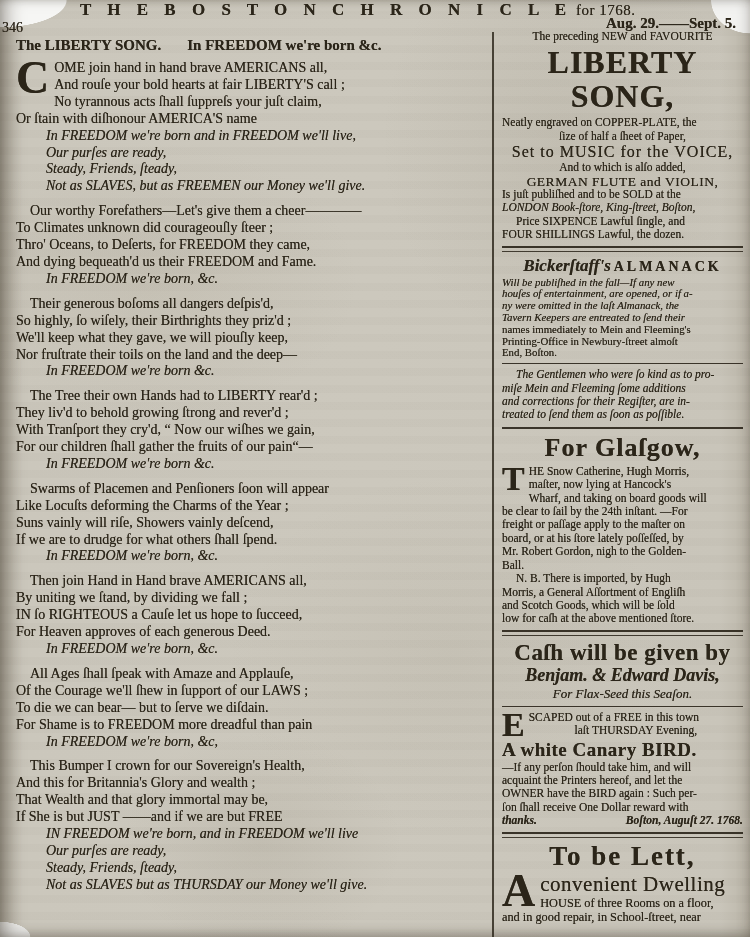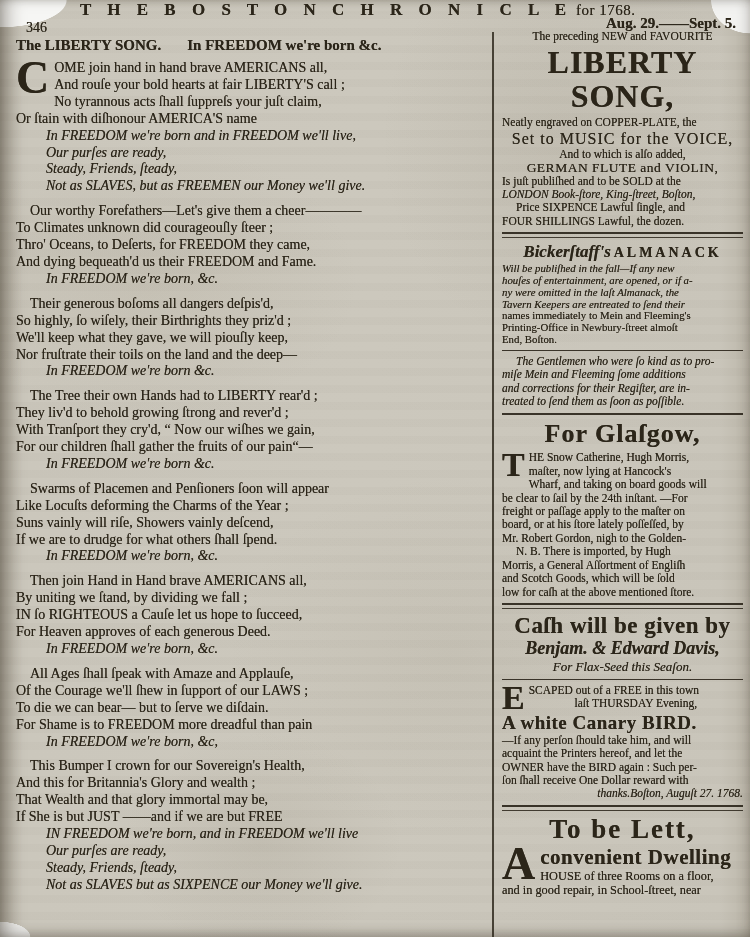--- a/index.html
+++ b/index.html
@@ -17,21 +17,21 @@
       radial-gradient(ellipse 200px 160px at 35% 90%, rgba(110,100,80,0.10), transparent 70%),
       repeating-linear-gradient(0deg, rgba(70,60,45,0.025) 0 8px, rgba(0,0,0,0) 8px 17px),
       linear-gradient(90deg,#b9b4a7 0%, #cbc7bc 3%, #ccc8bd 50%, #c9c5ba 96%, #bcb7aa 100%);
     box-shadow: inset 14px 0 20px -10px rgba(45,38,26,0.5),
                 inset -8px 0 14px -8px rgba(45,38,26,0.3),
                 inset 0 -10px 16px -10px rgba(45,38,26,0.35),
                 inset 0 6px 10px -8px rgba(45,38,26,0.25);
     text-shadow: 0 0 0.5px rgba(43,37,25,0.75);
   }
   
-  .pagenum { position:absolute; top:20px; left:26px; font-size:14px; }
+  .pagenum { position:absolute; top:20px; left:2px; font-size:14px; }
   .masthead { position:absolute; top:0; left:80px; width:520px; white-space:nowrap;font-family:Liberation Serif, serif; }
   .masthead .caps { font-weight:bold; font-size:17px; letter-spacing:6px; }
   .masthead .for { font-size:15px; letter-spacing:0.5px; }
   .dates { position:absolute; top:15px; right:14px; font-size:15px; font-weight:bold; white-space:nowrap; }
   
   .col-left  { position:absolute; left:16px;  top:37px; width:468px; }
   .vrule { position:absolute; left:492px; top:32px; bottom:0; width:2px; background:rgba(48,42,30,0.85); }
   .col-right { position:absolute; left:502px; top:30px; width:241px; font-size:11.5px; line-height:13.4px; }
   
   .poem-title { font-weight:bold; font-size:15px; text-align:left; margin-bottom:6px; white-space:nowrap; }
@@ -55,23 +55,23 @@
   .h-alm-it  { font-style:italic; font-weight:bold; font-size:17px; }
   .h-alm-caps{ font-weight:bold; font-size:14px; letter-spacing:3px; }
   .alm-head  { text-align:center; line-height:20px; }
   .alm-body  { font-size:10.8px; line-height:11.8px; }
   .h-glasgow { font-size:26px; line-height:28px; font-weight:bold; text-align:center; letter-spacing:1px; margin:2px 0 3px; }
   .h-cash    { font-size:23px; line-height:25px; font-weight:bold; text-align:center; letter-spacing:0.5px; }
   .h-davis   { font-size:18px; line-height:21px; font-style:italic; font-weight:bold; text-align:center; }
   .h-flax    { font-size:13px; line-height:16px; font-style:italic; text-align:center; }
   .h-bird    { font-size:19px; line-height:21px; font-weight:bold; letter-spacing:0.5px; margin:1px 0; }
   .h-lett    { font-size:27px; line-height:29px; font-weight:bold; text-align:center; letter-spacing:2px; margin:3px 0 2px; }
-  .h-dwelling{ font-size:21px; line-height:23px; font-weight:bold; letter-spacing:0.5px; }
+  .h-dwelling{ font-size:21px; line-height:23px; font-weight:normal; letter-spacing:0.5px; }
   .lett-body .ln { font-size:12.3px; line-height:14px; }
-  .spread { display:flex; justify-content:flex-end; }
+  .spread { display:flex; justify-content:space-between;font-weight:bold; }
 </style>
 </head>
 <body>
 
 <div class="page">
 
   <div class="pagenum">346</div>
   <div class="masthead">
     <span class="caps">T H E   B O S T O N   C H R O N I C L E</span>
     <span class="for">for 1768.</span>
@@ -139,32 +139,33 @@
           <div class="ln ri">In FREEDOM we're born, &amp;c,</div>
         </div>
         <div class="stanza">
           <div class="ln ind">This Bumper I crown for our Sovereign's Health,</div>
           <div class="ln">And this for Britannia's Glory and wealth ;</div>
           <div class="ln">That Wealth and that glory immortal may be,</div>
           <div class="ln">If She is but JUST ——and if we are but FREE</div>
           <div class="ln ri">IN FREEDOM we're born, and in FREEDOM we'll live</div>
           <div class="ln ri">Our purſes are ready,</div>
           <div class="ln ri">Steady, Friends, ſteady,</div>
-          <div class="ln ri">Not as SLAVES but as SIXPENCE our Money we'll give.</div>
+          <div class="ln ri">Not as SLAVES but as THURSDAY our Money we'll give.</div>
         </div>
       </div>
   </div>
 
   <div class="col-right">
 
     <div class="sec">
       <div class="ct">The preceding NEW and FAVOURITE</div>
       <div class="h-liberty">LIBERTY SONG,</div>
       <div>
           <div class="ln">Neatly engraved on COPPER-PLATE, the</div>
+          <div class="ln ct">ſize of half a ſheet of Paper,</div>
           <div class="ln ct h-music">Set to MUSIC for the VOICE,</div>
           <div class="ln ct">And to which is alſo added,</div>
           <div class="ln ct h-flute">GERMAN FLUTE and VIOLIN,</div>
           <div class="ln">Is juſt publiſhed and to be SOLD at the</div>
           <div class="ln it">LONDON Book-ſtore, King-ſtreet, Boſton,</div>
           <div class="ln ind">Price SIXPENCE Lawful ſingle, and</div>
           <div class="ln">FOUR SHILLINGS Lawful, the dozen.</div>
         </div>
     </div>
 
@@ -202,20 +203,21 @@
       <div>
         <span class="dropcap sm">T</span>
         <div>
             <div class="ln">HE Snow Catherine, Hugh Morris,</div>
             <div class="ln ind">maſter, now lying at Hancock's</div>
             <div class="ln">Wharf, and taking on board goods will</div>
             <div class="ln">be clear to ſail by the 24th inſtant. —For</div>
             <div class="ln">freight or paſſage apply to the maſter on</div>
             <div class="ln">board, or at his ſtore lately poſſeſſed, by</div>
             <div class="ln">Mr. Robert Gordon, nigh to the Golden-</div>
+            <div class="ln">Ball.</div>
           </div>
       </div>
       <div>
           <div class="ln ind">N. B. There is imported, by Hugh</div>
           <div class="ln">Morris, a General Aſſortment of Engliſh</div>
           <div class="ln">and Scotch Goods, which will be ſold</div>
           <div class="ln">low for caſh at the above mentioned ſtore.</div>
         </div>
     </div>
 

